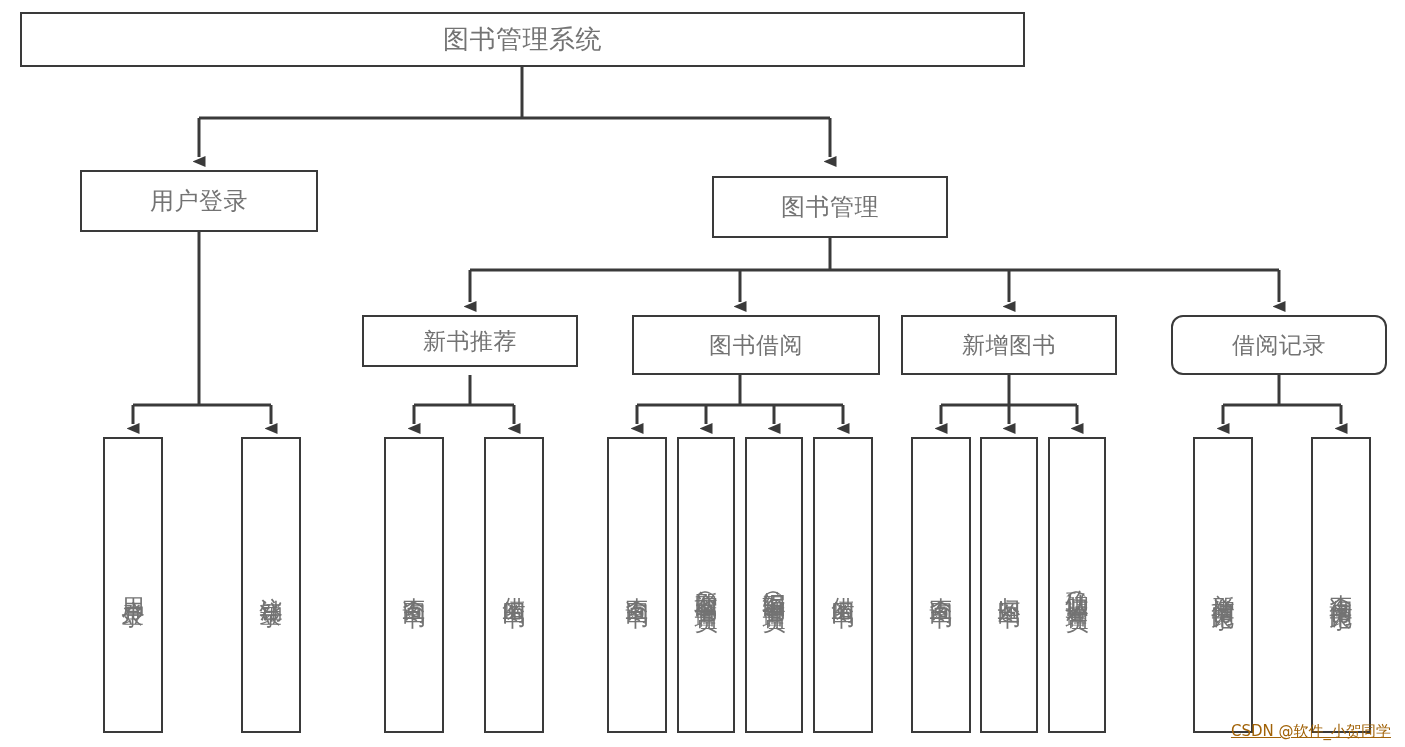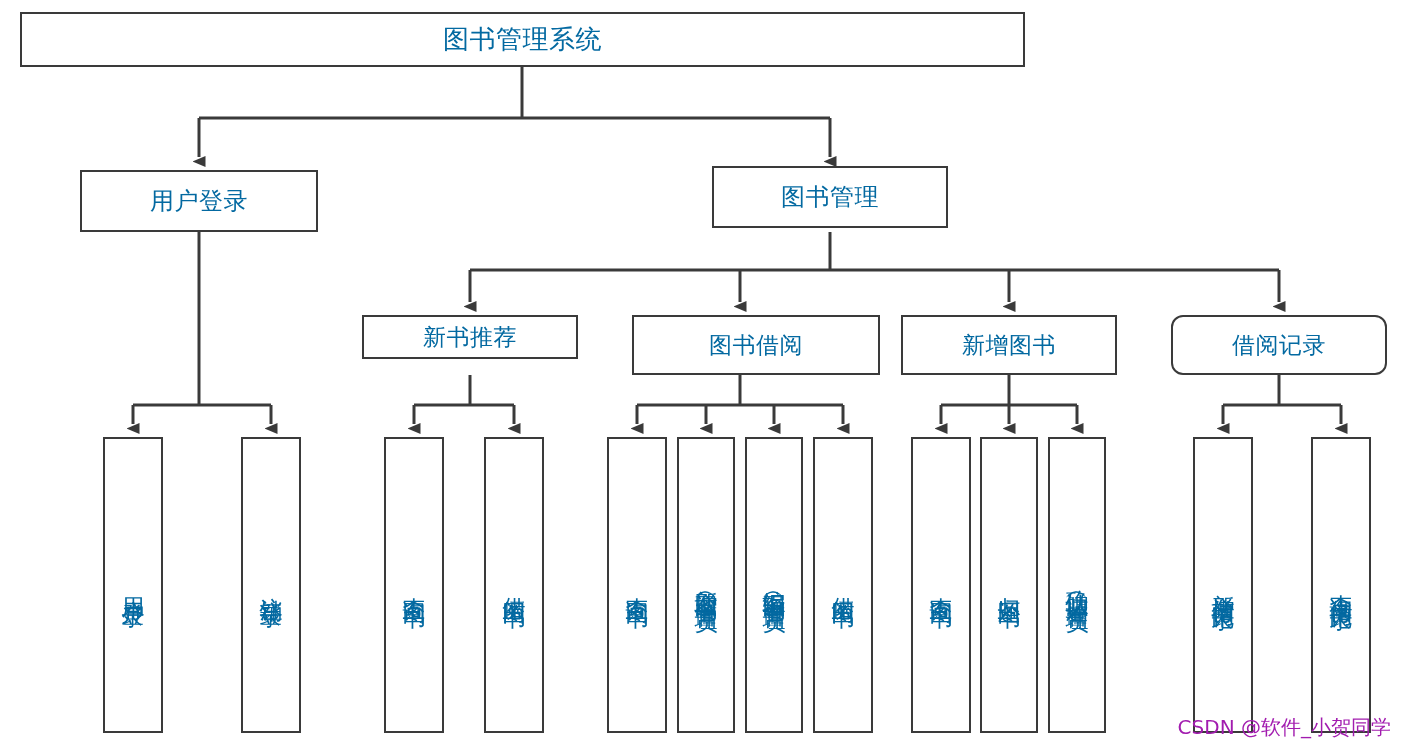--- a/index.html
+++ b/index.html
@@ -24,21 +24,21 @@
     top: 0;
     width: 1405px;
     height: 747px;
     pointer-events: none;
   }
   .node {
     position: absolute;
     box-sizing: border-box;
     border: 2.5px solid #3a3a3a;
     background: #ffffff;
-    color: #0369a1;
+    color: #737373;
     display: flex;
     align-items: center;
     justify-content: center;
     text-align: right;
     letter-spacing: 0.5px;
   }
   .node.root {
     font-size: 26px;
   }
   .node.l2 {
@@ -60,25 +60,26 @@
   .node.leaf .leaf-label {
     writing-mode: vertical-rl;
     text-orientation: upright;
     white-space: normal;
     max-height: 100%;
   }
   #watermark {
     position: absolute;
     right: 14px;
     bottom: 6px;
-    font-size: 20px;
-    color: #a21caf;
+    font-size: 15px;
+    color: #a16207;
     font-family: "DejaVu Sans", "Liberation Sans", sans-serif;
     white-space: nowrap;
     pointer-events: none;
+    text-decoration: underline;
   }
 </style>
 </head>
 <body>
 
 <div id="diagram">
 
   <svg id="edges" viewBox="0 0 1405 747" width="1405" height="747">
     <defs>
       <marker id="arrow" markerWidth="11" markerHeight="13" refX="1" refY="6.5" orient="auto" markerUnits="userSpaceOnUse">
@@ -129,25 +130,25 @@
     </g>
   </svg>
 
   <div class="node root" style="left:20px; top:12px; width:1005px; height:55px;">
     <span>图书管理系统</span>
   </div>
 
   <div class="node l2" style="left:80px; top:170px; width:238px; height:62px;">
     <span>用户登录</span>
   </div>
-  <div class="node l2" style="left:712px; top:166px; width:236px; height:62px;">
+  <div class="node l2" style="left:712px; top:176px; width:236px; height:62px;">
     <span>图书管理</span>
   </div>
 
-  <div class="node l3" style="left:362px; top:315px; width:216px; height:44px;">
+  <div class="node l3" style="left:362px; top:315px; width:216px; height:52px;">
     <span>新书推荐</span>
   </div>
   <div class="node l3" style="left:632px; top:315px; width:248px; height:60px;">
     <span>图书借阅</span>
   </div>
   <div class="node l3" style="left:901px; top:315px; width:216px; height:60px;">
     <span>新增图书</span>
   </div>
   <div class="node l3" style="left:1171px; top:315px; width:216px; height:60px;border-radius:12px;">
     <span>借阅记录</span>

